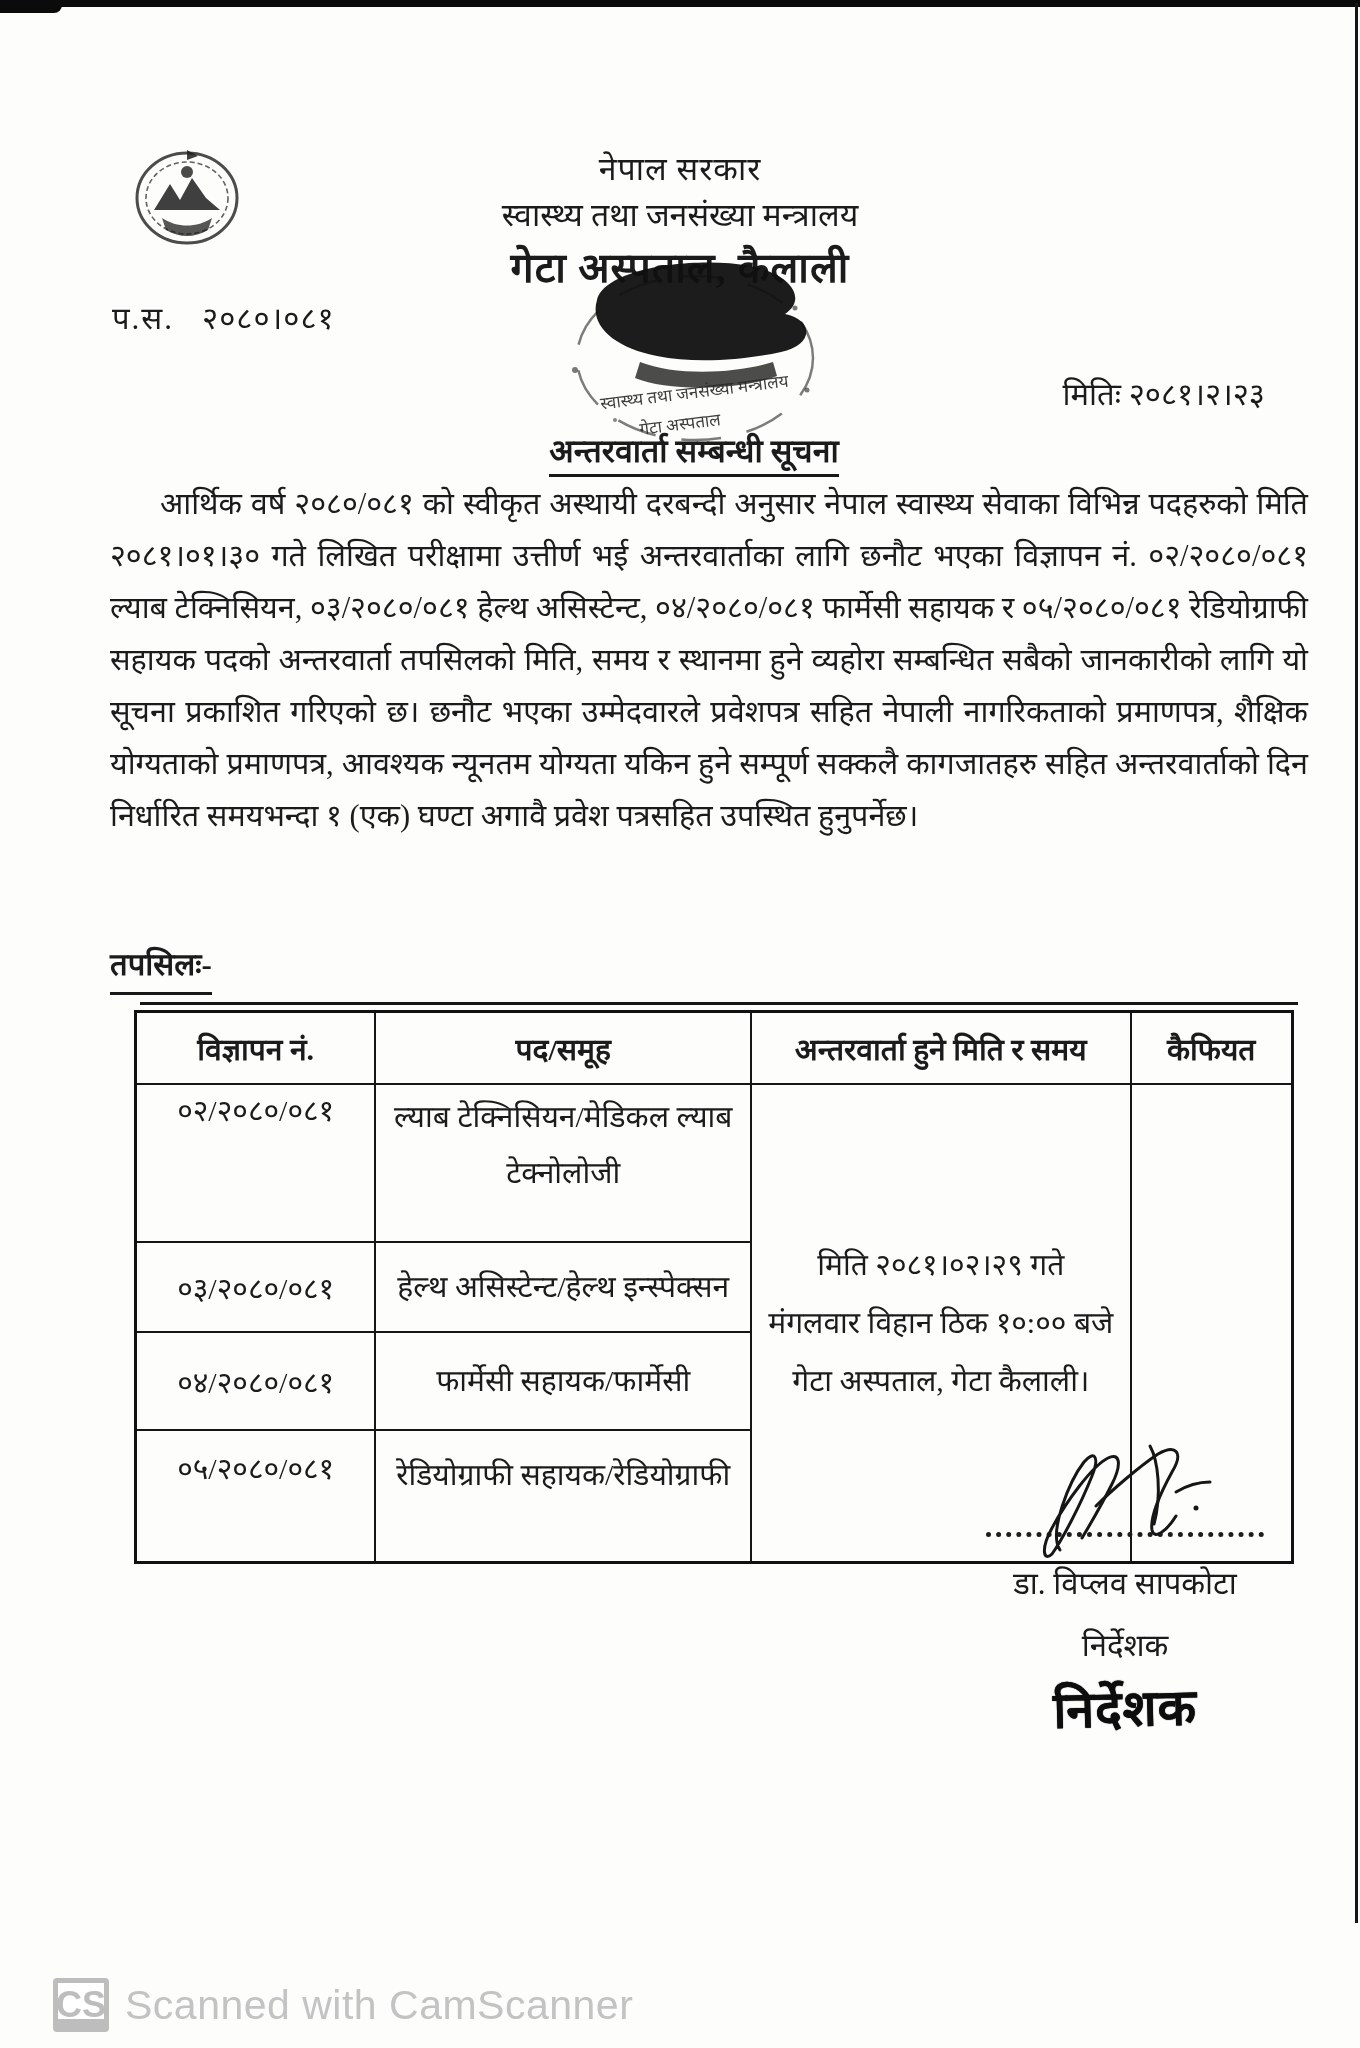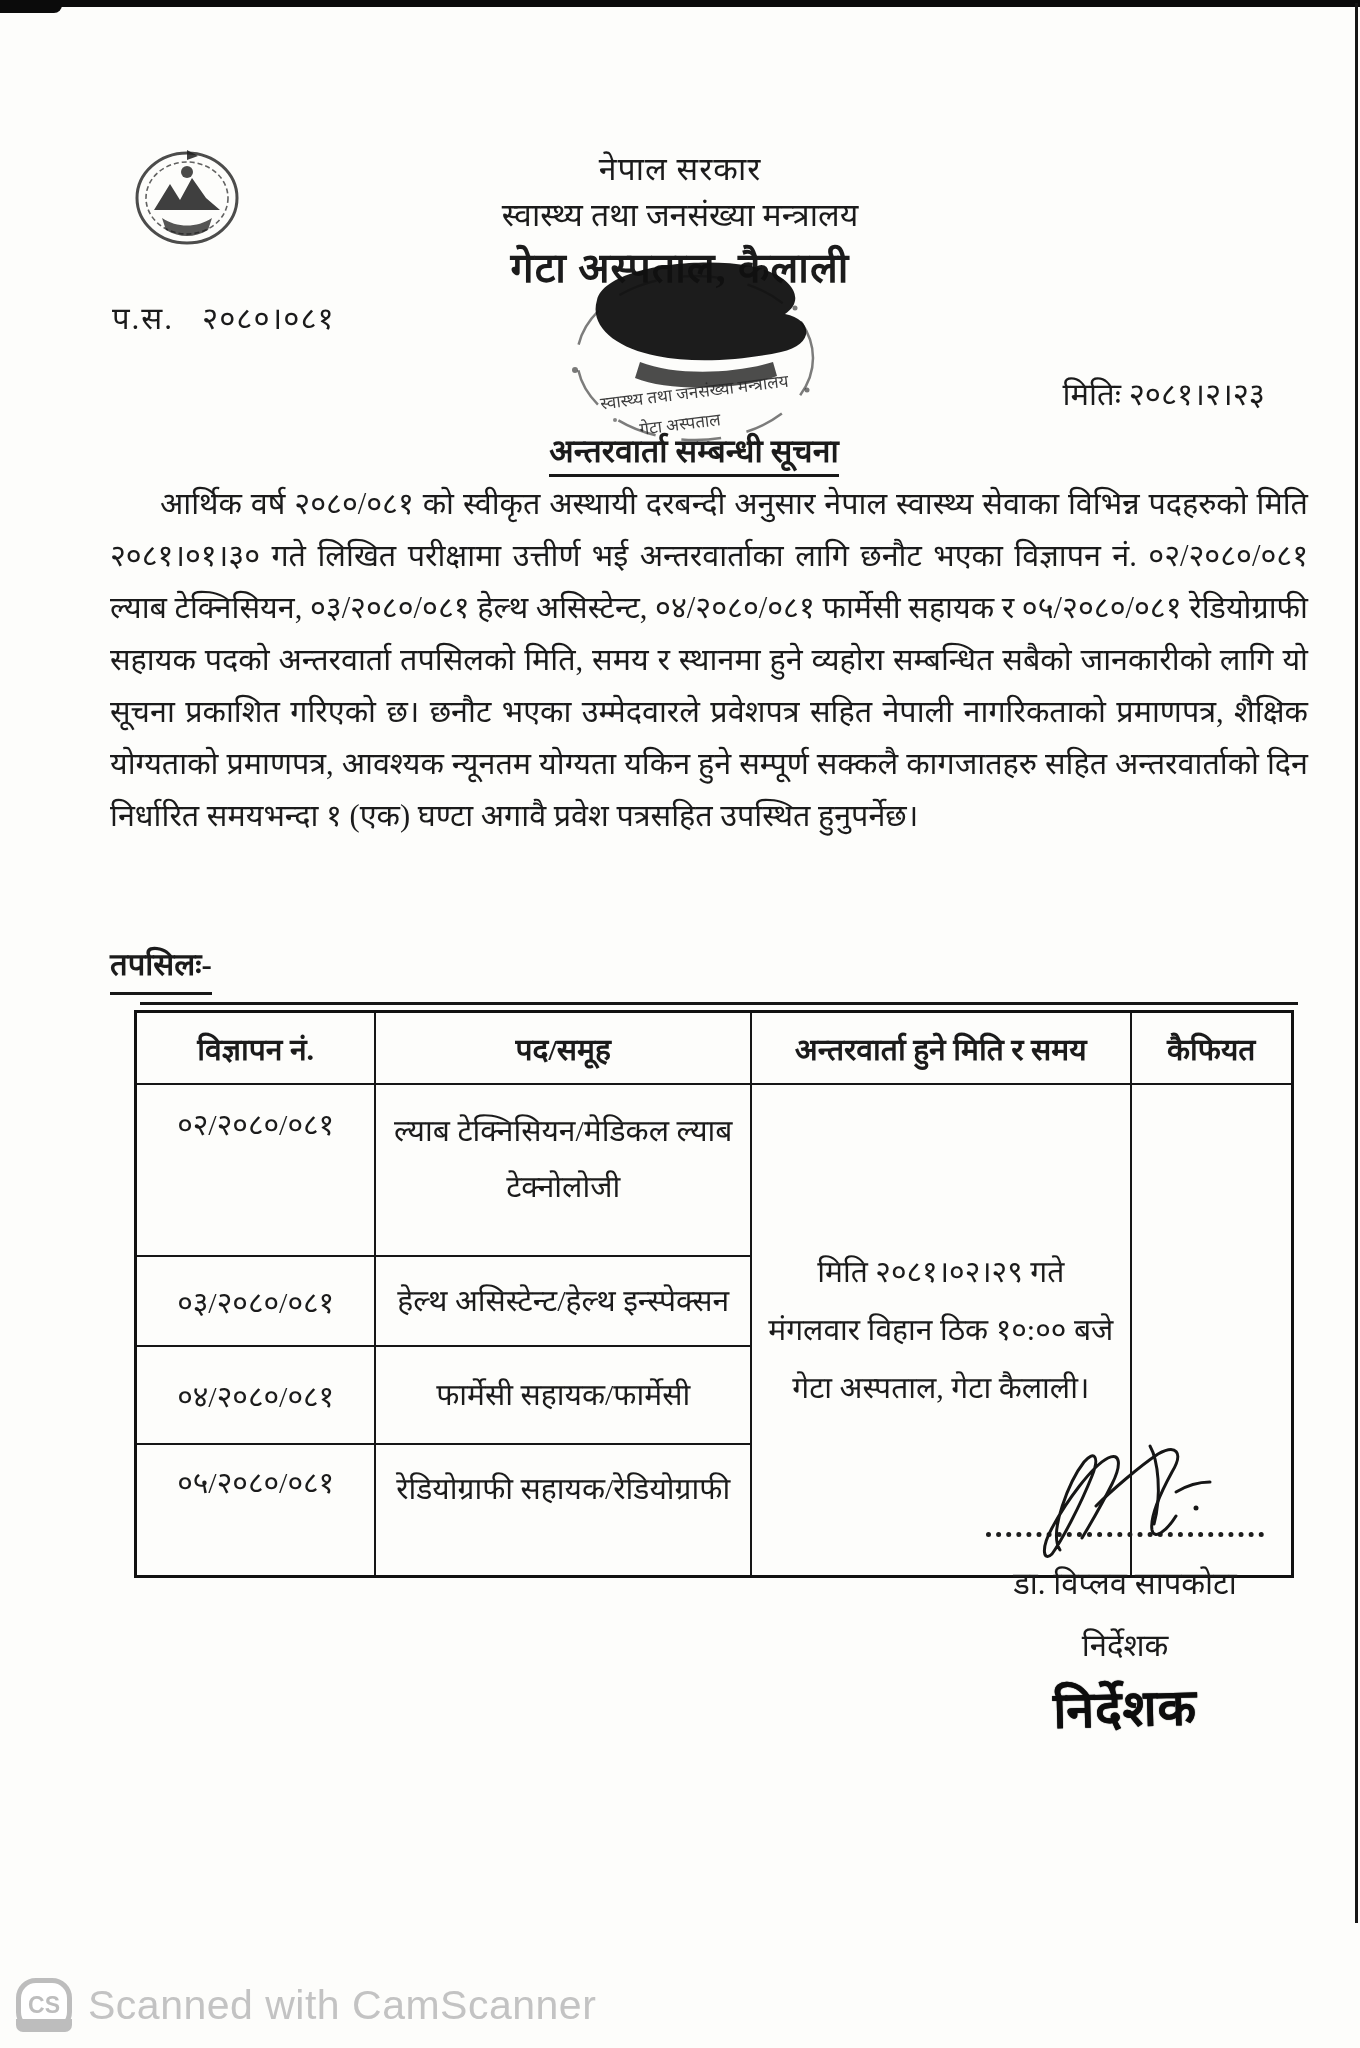--- a/index.html
+++ b/index.html
@@ -40,41 +40,41 @@
   table.detail{
     position:absolute;left:134px;top:1010px;width:1160px;
     border-collapse:collapse;border:3px solid #111;font-size:30px;
   }
   table.detail th,table.detail td{border:2.5px solid #161616;padding:4px 10px;}
   table.detail th{font-weight:600;height:62px;text-align:center;}
   td.ad{width:218px;text-align:center;}
   td.post{width:356px;text-align:center;padding-left:18px;line-height:56px;}
   td.merged{width:360px;text-align:center;line-height:58px;vertical-align:middle;}
   td.remarks{width:140px;}
-  tr.r1 td.ad,tr.r1 td.post{vertical-align:top;padding-top:18px;}
+  tr.r1 td.ad,tr.r1 td.post{vertical-align:top;padding-top:4px;}
   tr.r1 td{height:148px;}
   tr.r2 td{height:80px;}
   tr.r3 td{height:88px;}
   tr.r4 td{height:110px;vertical-align:top;padding-top:16px;}
   
   .sig-block{position:absolute;left:930px;top:1432px;width:390px;text-align:center;}
   .sig-svg{display:block;margin:0 auto;}
   .dotline{width:278px;margin:-30px auto 0;height:0;border-bottom:5px dotted #1d1d1d;}
   .sig-name{margin-top:24px;font-size:31px;}
   .sig-title{margin-top:20px;font-size:31px;}
   .sig-stamp{margin-top:8px;font-size:50px;font-weight:bold;letter-spacing:1px;transform:rotate(-1.5deg);color:#0d0d0d;text-shadow:0 0 1px #000;}
   
   .watermark{
     position:absolute;left:16px;top:1978px;display:flex;align-items:center;gap:16px;
     font-family:"Liberation Sans","DejaVu Sans",sans-serif;
   }
   .cs-badge{
-    position:relative;width:46px;height:44px;border:5px solid #bdbdbd;border-radius:20px;
+    position:relative;width:46px;height:44px;border:5px solid #bdbdbd;border-radius:4px;
     display:flex;align-items:center;justify-content:center;
-    font-weight:bold;font-size:23px;color:#bdbdbd;background:#fff;
+    font-weight:bold;font-size:36px;color:#bdbdbd;background:#fff;margin-left:37px;
   }
   .cs-badge-bar{position:absolute;left:-5px;right:-5px;bottom:-5px;height:13px;background:#bdbdbd;border-radius:0 0 7px 7px;}
   .wm-text{font-size:41px;color:#c3c3c3;letter-spacing:0.5px;}
 </style>
 </head>
 <body>
 
 <div class="page">
 
   <div class="artifact-top"></div>

